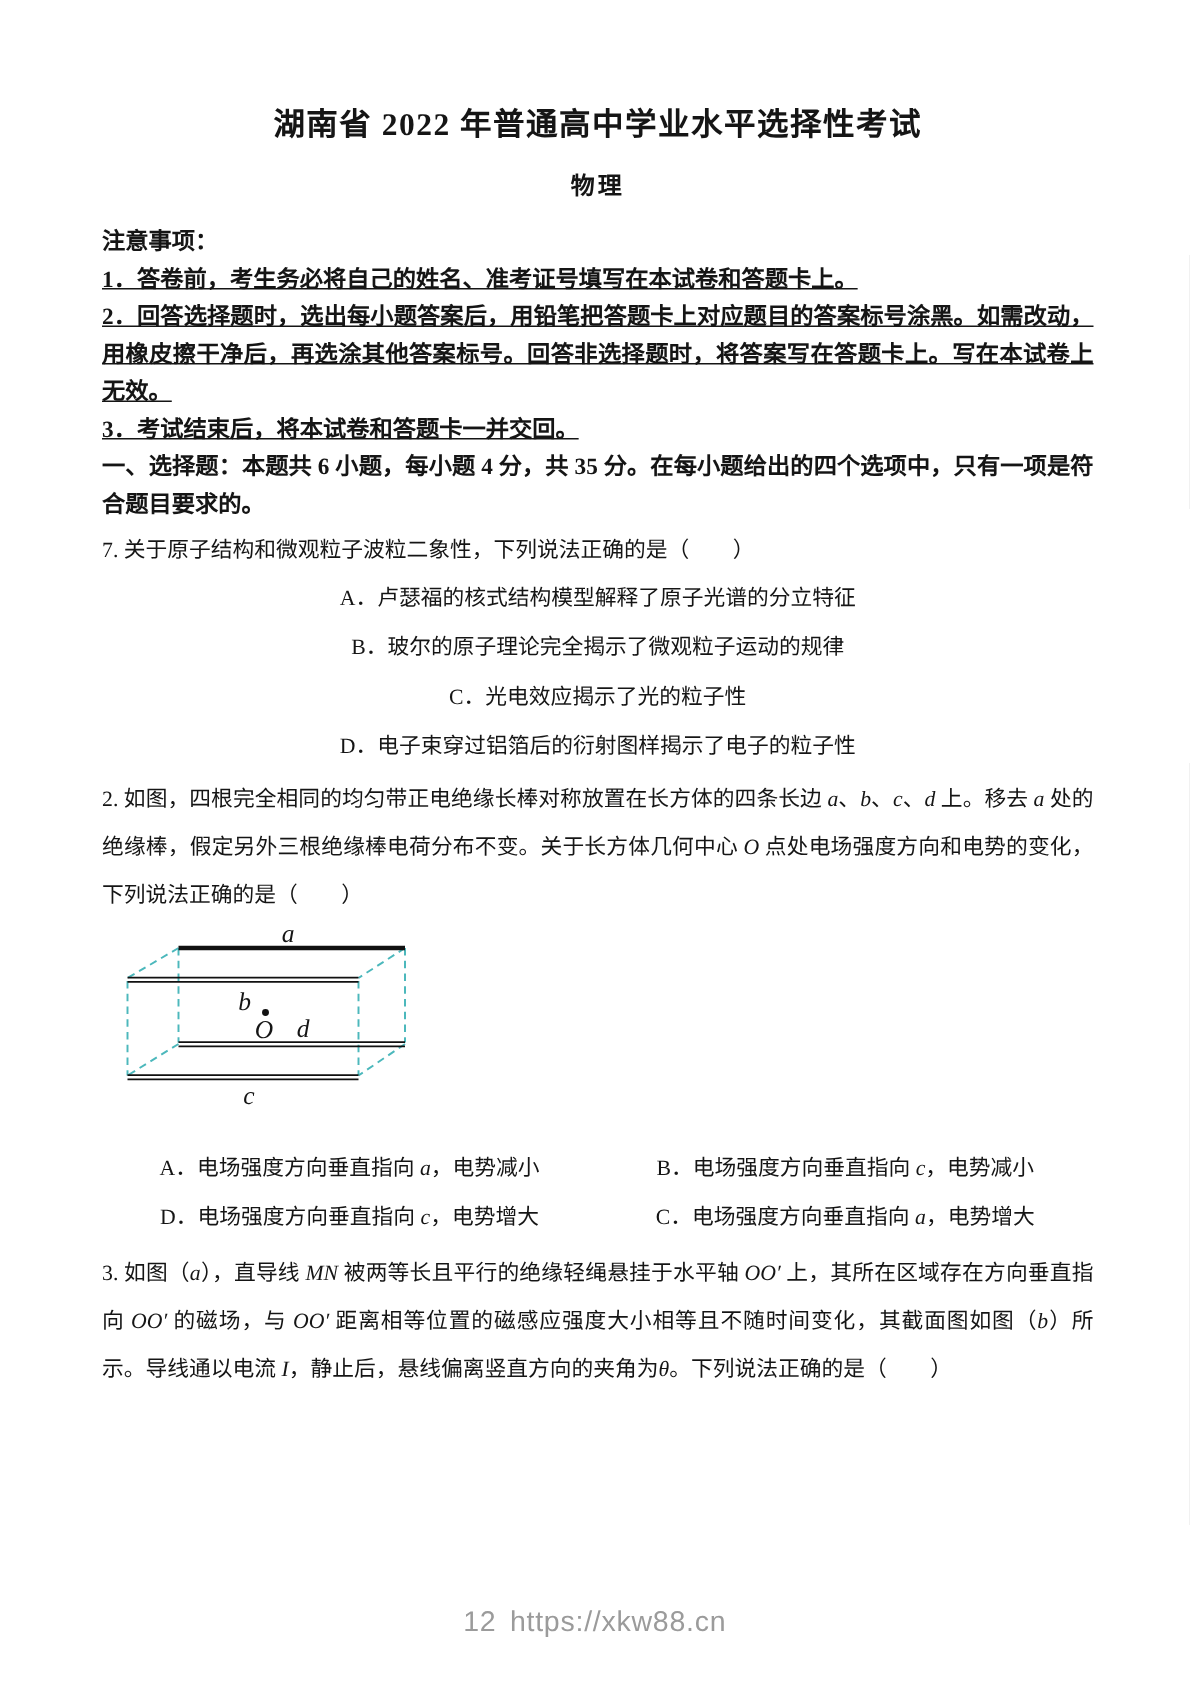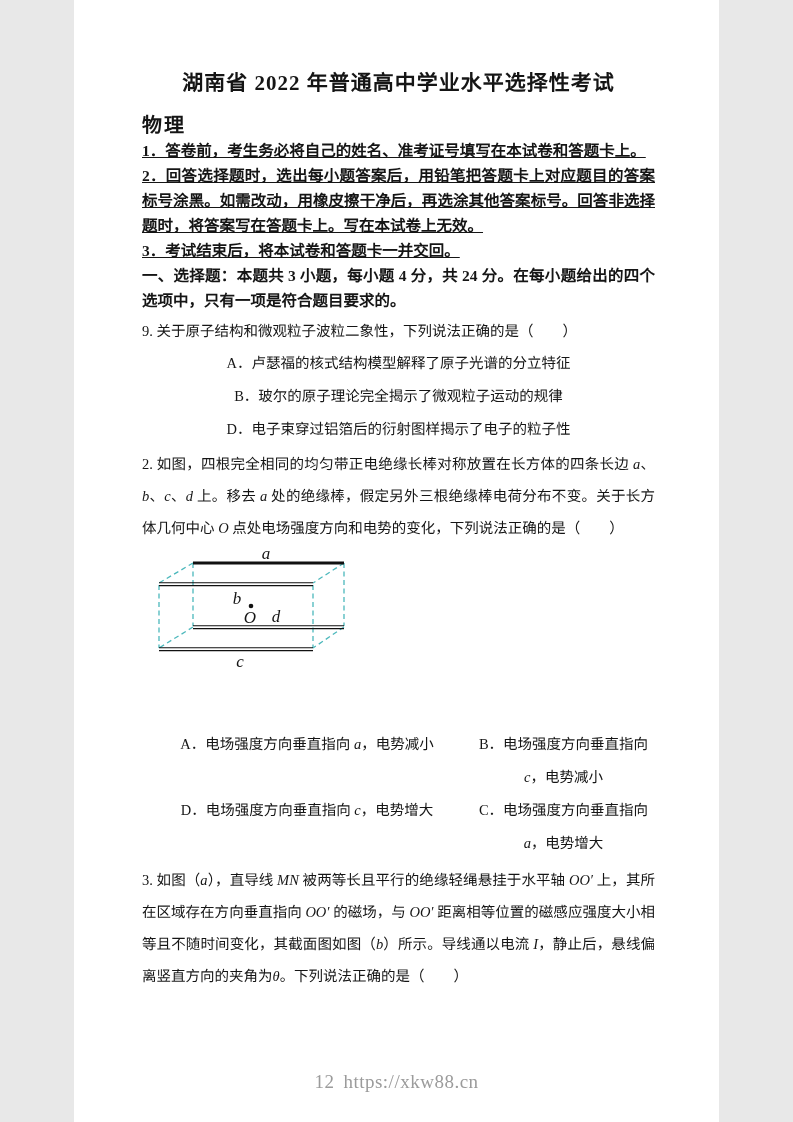--- a/index.html
+++ b/index.html
@@ -1,37 +1,37 @@
 <!DOCTYPE html>
 <html lang="zh-CN"><head>
 <meta charset="utf-8">
 <style>
   * { box-sizing: border-box; }
   html, body { margin: 0; padding: 0; background: #e8e8e8; }
   .page {
     position: relative;
-    width: 645px;
+    width: 793px;
     height: 1122px;
     margin: 0 auto;
     background: #ffffff;
     color: #151515;
     font-family: "Liberation Serif", "DejaVu Serif", serif;
     overflow: hidden;
   }
   .content { padding: 0 64px 0 68px; }
 
   .exam-title {
     margin: 0; padding-top: 70px;
     font-size: 21px; line-height: 27px;
     font-weight: bold; text-align: center;
     letter-spacing: 1px;
   }
   .exam-subject {
-    margin: 15px 0 0; font-size: 20px; line-height: 26px;
-    font-weight: bold; text-align: left; letter-spacing: 2px;
+    margin: 15px 0 0; font-size: 16px; line-height: 26px;
+    font-weight: bold; text-align: center; letter-spacing: 2px; font-family: Liberation Mono, monospace;
   }
 
   .notice-head {
     margin: 12px 0 0; font-size: 15.5px; line-height: 24px;
     font-weight: bold;
   }
   .notice-item {
     margin: 0; font-size: 15.5px; line-height: 25px;
     font-weight: bold; text-align: justify; text-decoration: underline;
   }
@@ -49,53 +49,55 @@
 
   .fig { margin: 2px 0 0 14px; height: 130px; }
   .fig svg { display: block; }
   .fig text {
     font-family: "Liberation Serif", "DejaVu Serif", serif;
     font-style: italic; font-size: 17px; fill: #151515;
   }
 
   .q2-options {
     display: grid; grid-template-columns: 330px auto;
-    margin-top: 52px;
+    margin-top: 18px;
   }
   .q3 { margin-top: 4px; }
 
   .page-footer {
     position: absolute; left: 0; right: 0; top: 1071px;
     text-align: center;
-    font-family: Liberation Serif, serif;
+    font-family: Liberation Sans, sans-serif;
     font-size: 19px; color: #9b9b9b; letter-spacing: 0.5px;
   }
   .page-footer .gap { display: inline-block; width: 9px; }
 </style>
 </head>
 <body>
 
 <div class="page">
   <div class="content">
 
     <h1 class="exam-title">湖南省 2022 年普通高中学业水平选择性考试</h1>
     <h2 class="exam-subject">物理</h2>
 
+    <p class="notice-head">注意事项：</p>
     <div>
       <p class="notice-item">1．答卷前，考生务必将自己的姓名、准考证号填写在本试卷和答题卡上。</p>
       <p class="notice-item">2．回答选择题时，选出每小题答案后，用铅笔把答题卡上对应题目的答案标号涂黑。如需改动，用橡皮擦干净后，再选涂其他答案标号。回答非选择题时，将答案写在答题卡上。写在本试卷上无效。</p>
       <p class="notice-item">3．考试结束后，将本试卷和答题卡一并交回。</p>
     </div>
 
-    <p class="section-header">一、选择题：本题共 3 小题，每小题 4 分，共 24 分。在每小题给出的四个选项中，只有一项是符合题目要求的。</p>
+    <p class="section-header">一、选择题：本题共 6 小题，每小题 4 分，共 35 分。在每小题给出的四个选项中，只有一项是符合题目要求的。</p>
 
     <div>
-      <p class="qp">9. 关于原子结构和微观粒子波粒二象性，下列说法正确的是（　　）</p>
+      <p class="qp">7. 关于原子结构和微观粒子波粒二象性，下列说法正确的是（　　）</p>
       <p class="opt">A．卢瑟福的核式结构模型解释了原子光谱的分立特征</p>
       <p class="opt">B．玻尔的原子理论完全揭示了微观粒子运动的规律</p>
+      <p class="opt">C．光电效应揭示了光的粒子性</p>
       <p class="opt">D．电子束穿过铝箔后的衍射图样揭示了电子的粒子性</p>
     </div>
 
     <div>
       <p class="qp"><span>2. 如图，四根完全相同的均匀带正电绝缘长棒对称放置在长方体的四条长边 </span><span class="it">a</span><span>、</span><span class="it">b</span><span>、</span><span class="it">c</span><span>、</span><span class="it">d</span><span> 上。移去 </span><span class="it">a</span><span> 处的绝缘棒，假定另外三根绝缘棒电荷分布不变。关于长方体几何中心 </span><span class="it">O</span><span> 点处电场强度方向和电势的变化，下列说法正确的是（　　）</span></p>
 
       <div class="fig">
         <svg width="210" height="128" viewBox="0 0 210 128">
 
           <line x1="37" y1="17" x2="37" y2="80" stroke-width="1.3" stroke-dasharray="5,3.5" stroke="#4cb8bc"></line>

